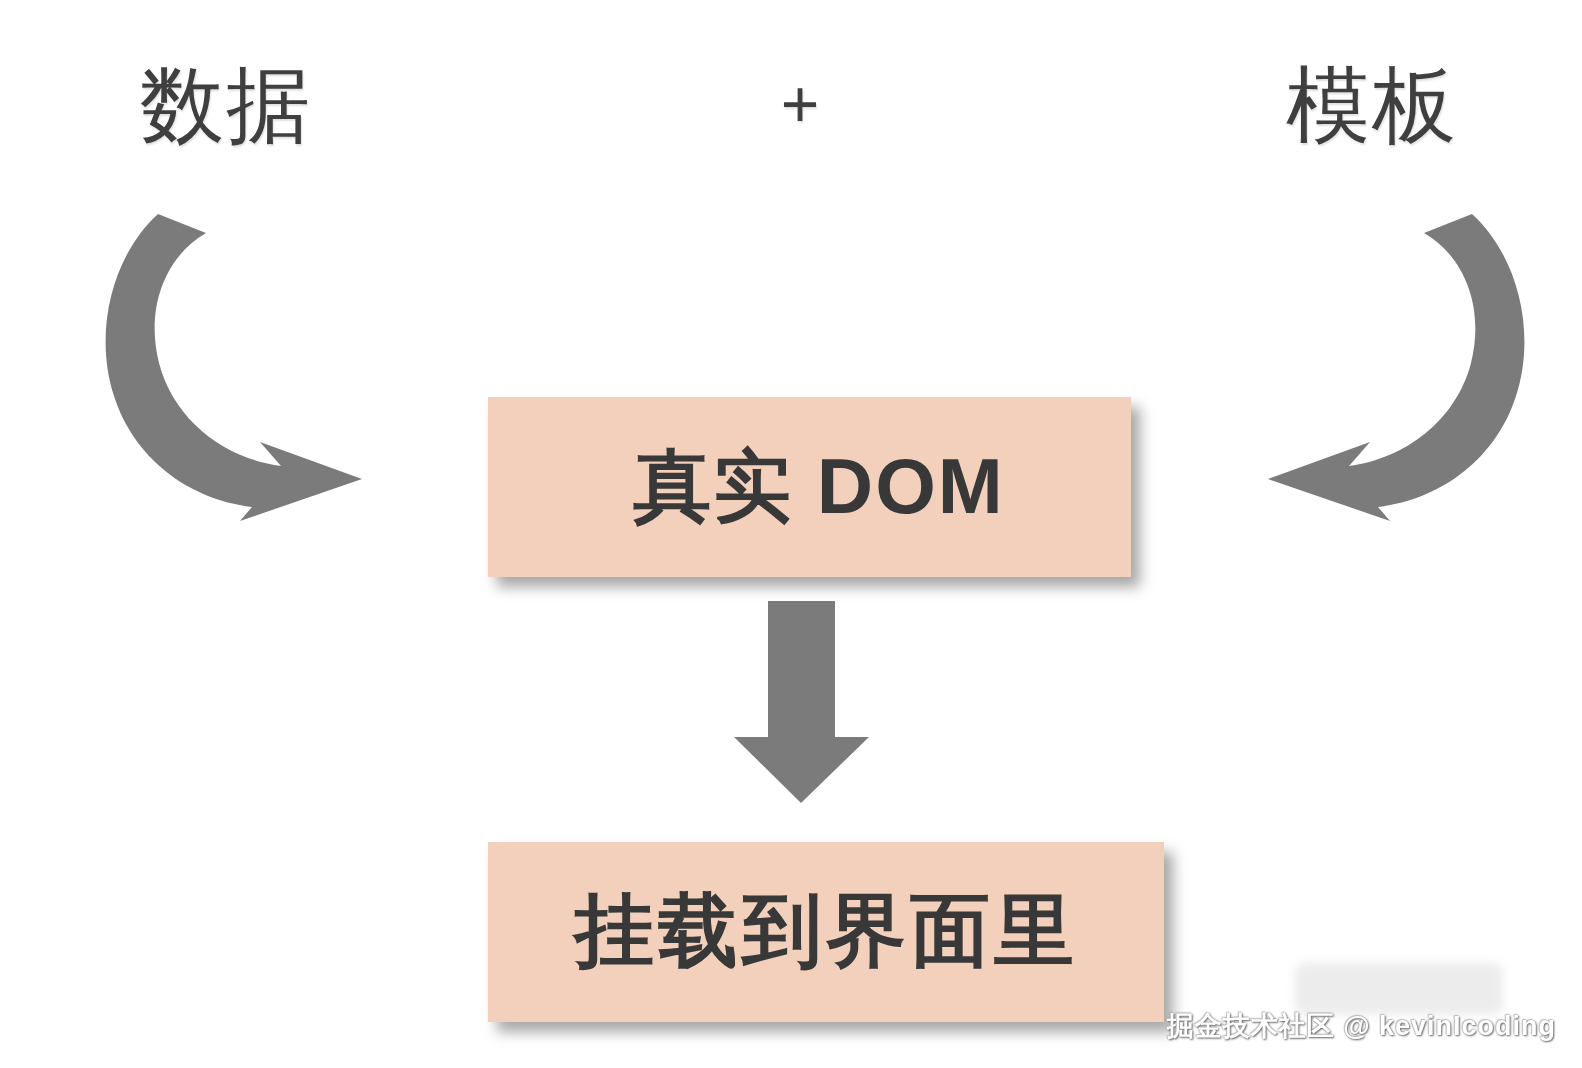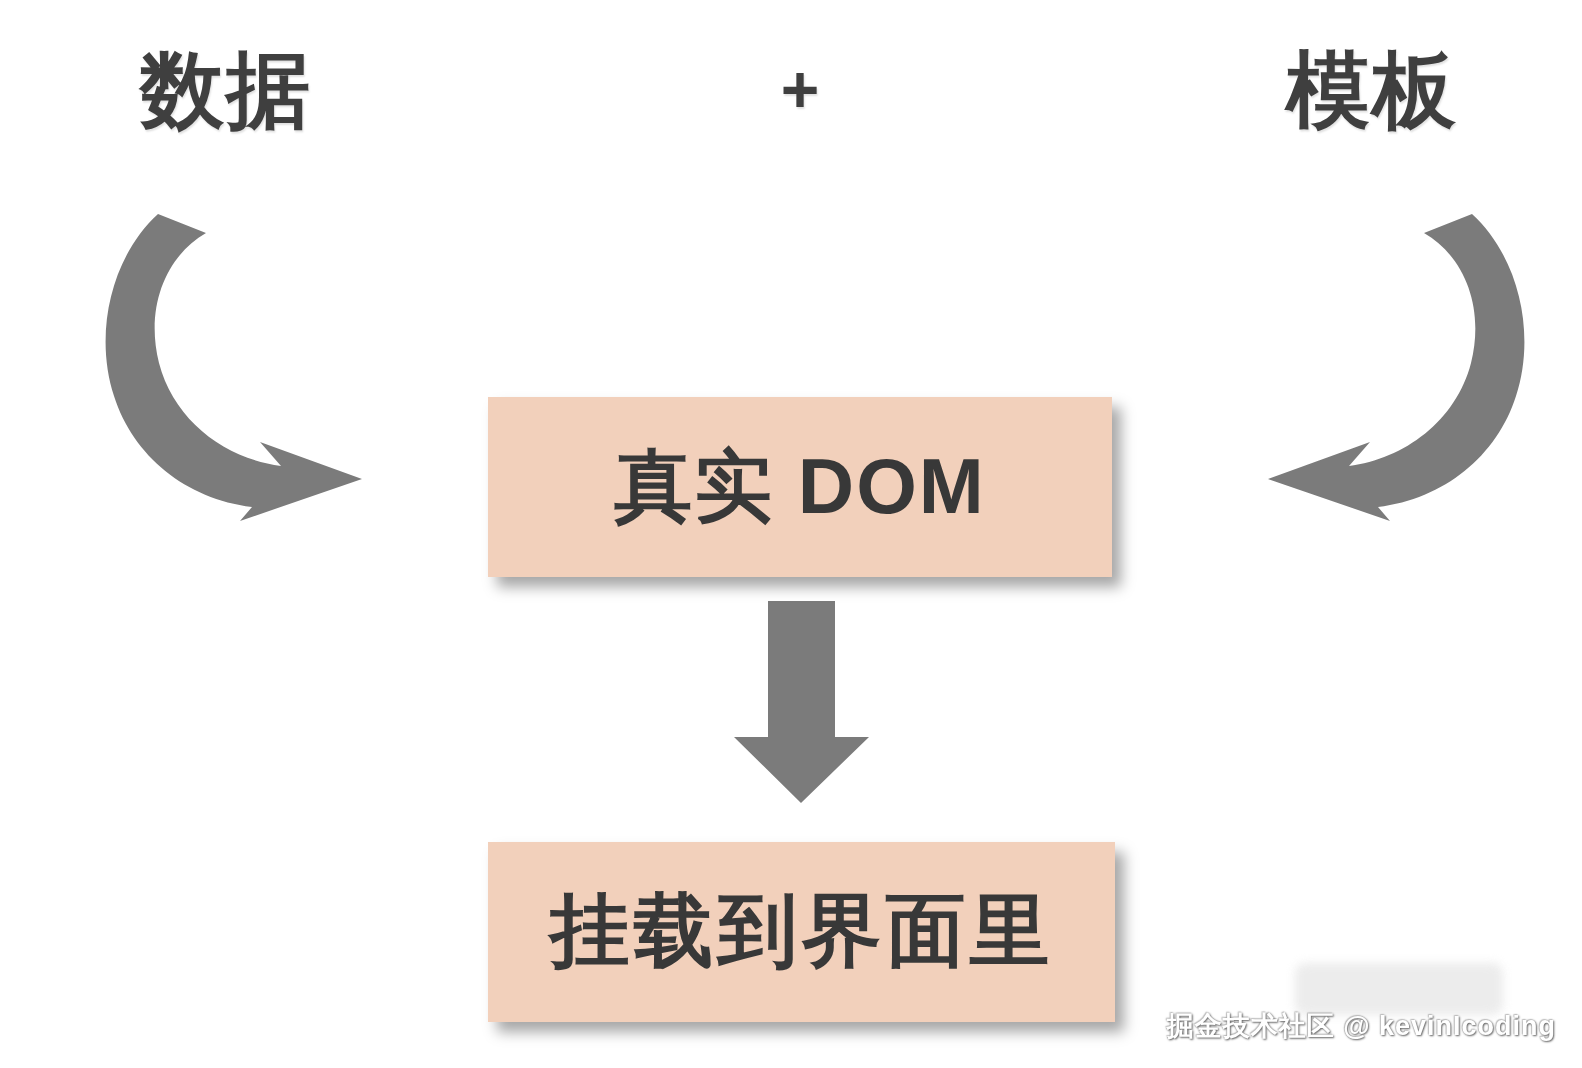--- a/index.html
+++ b/index.html
@@ -15,49 +15,50 @@
     width:1582px;height:1068px;
     background:var(--background);
     font-family:"Liberation Sans","DejaVu Sans",sans-serif;
     overflow:hidden;
   }
   .canvas{position:relative;width:1582px;height:1068px;}
 
   .title{
     position:absolute;
     color:var(--title-text);
-    font-weight:700;
+    font-weight:400;
     font-size:84px;
     line-height:1;
     letter-spacing:2px;
     text-shadow:1px 2px 2px rgba(0,0,0,0.12);
     white-space:nowrap;
+    margin-top:15px;
   }
   #title-left{left:140px;top:48px;}
   #title-plus{left:762px;top:56px;width:76px;text-align:center;font-size:66px;letter-spacing:0;}
   #title-right{left:1286px;top:48px;}
 
   .arrows{position:absolute;left:0;top:0;width:1582px;height:1068px;pointer-events:none;}
   .arrows path{fill:var(--arrow-gray);}
 
   .node{
     position:absolute;
     background:var(--box-fill);
     box-shadow:9px 10px 13px rgba(0,0,0,0.35);
     display:flex;align-items:center;justify-content:center;
     color:var(--box-text);
     font-weight:700;
     white-space:nowrap;
   }
   #box-real-dom{
     left:488px;top:397px;width:624px;height:180px;
-    font-size:78px;letter-spacing:2px;
+    font-size:78px;letter-spacing:2px;padding-left:19px;
   }
   #box-mount{
-    left:488px;top:842px;width:627px;height:180px;
+    left:488px;top:842px;width:676px;height:180px;
     font-size:80px;letter-spacing:4px;
   }
 
   .ghost-blob{
     position:absolute;
     left:1295px;top:963px;width:208px;height:52px;
     background:#eaeaea;
     border-radius:10px;
     filter:blur(5px);
     opacity:0.9;

